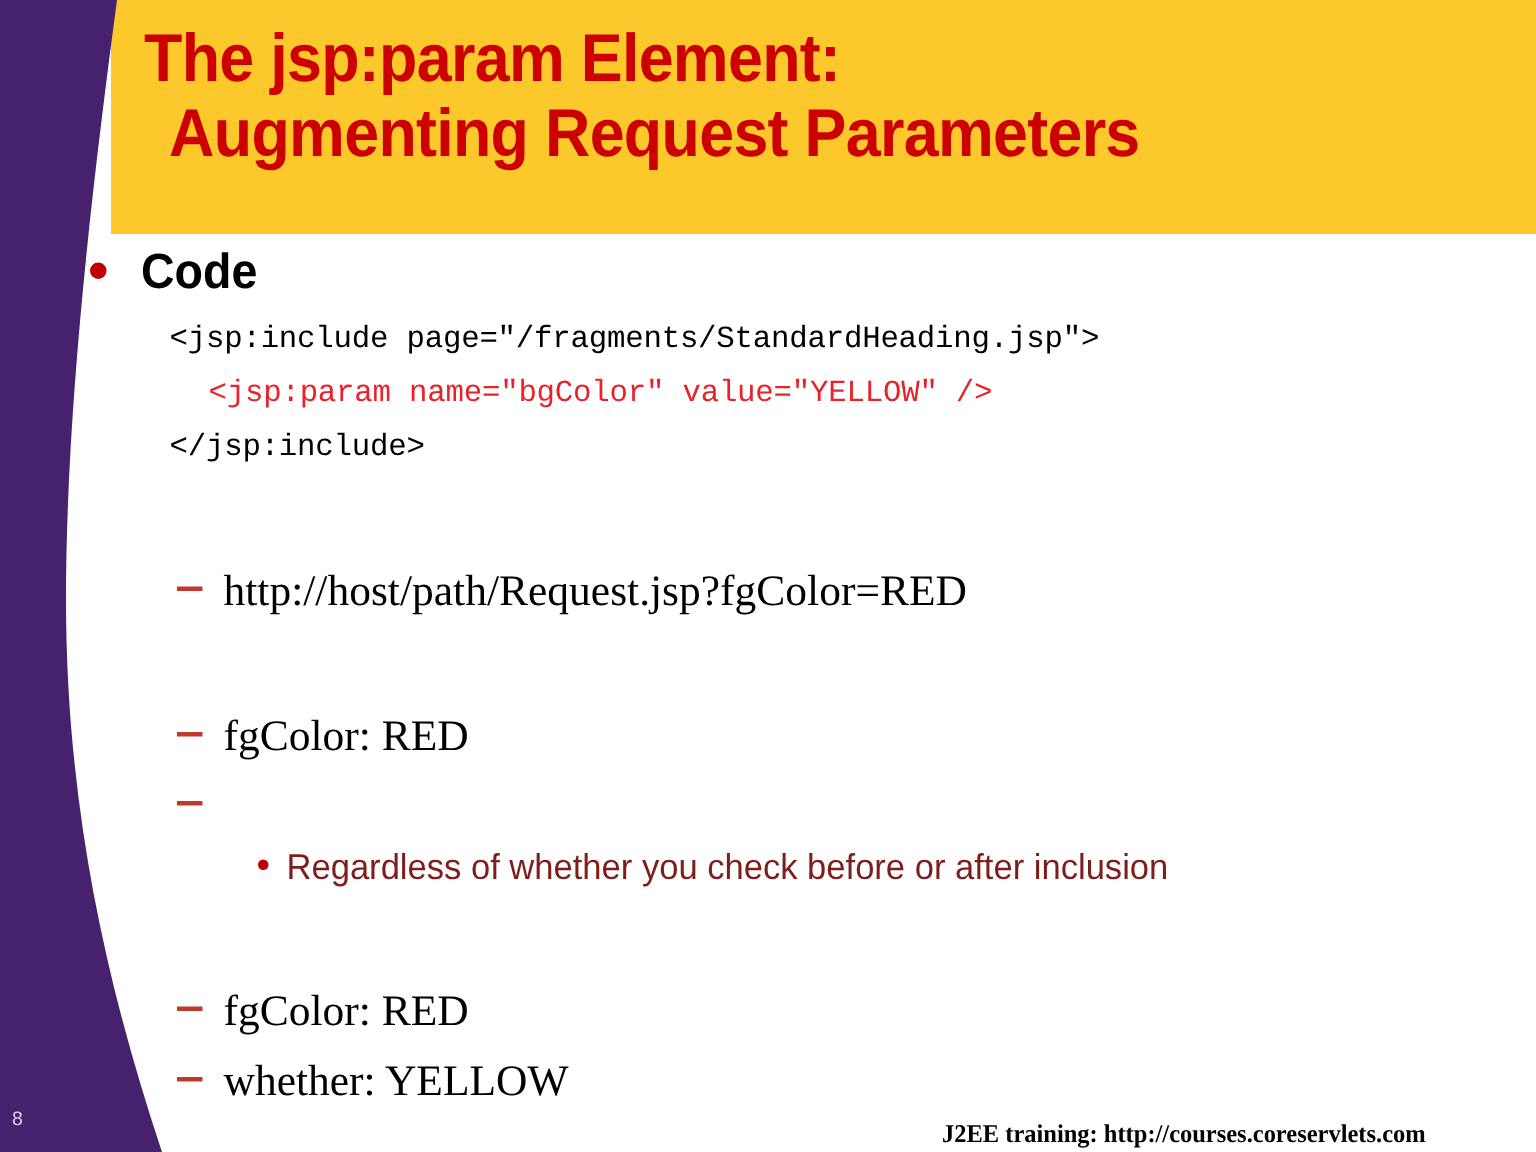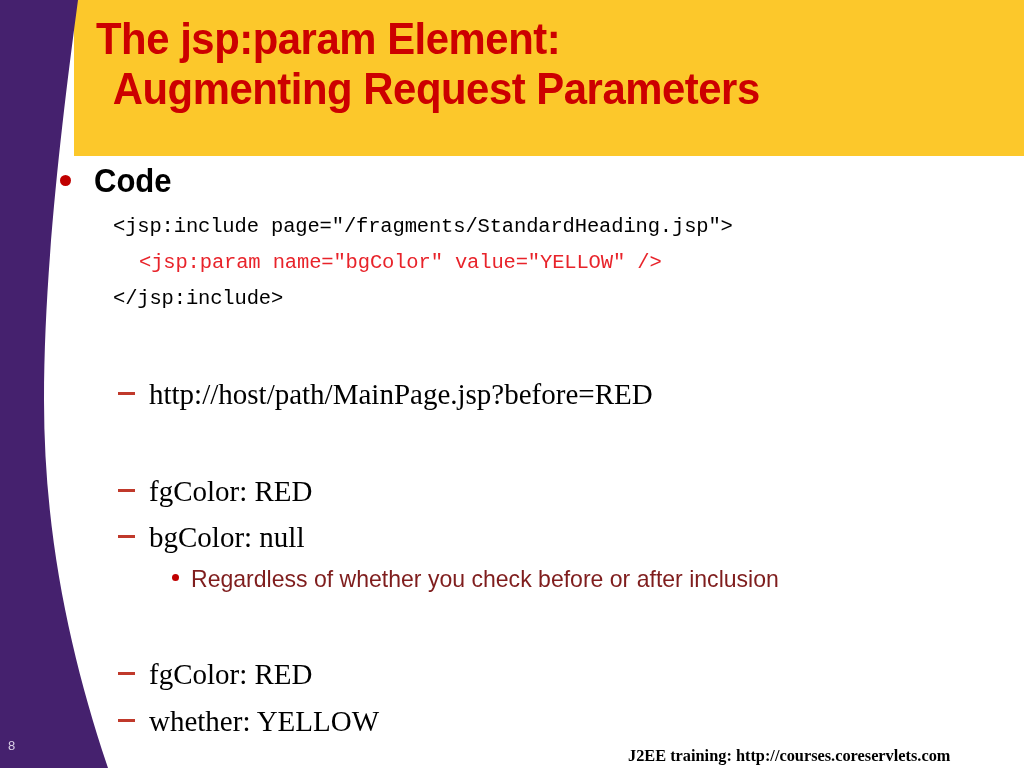--- a/index.html
+++ b/index.html
@@ -197,28 +197,28 @@
 
     <div class="row lvl1" style="top:8px">
       <span class="dot"></span><span class="txt">Code</span>
     </div>
 
     <div class="row code" style="top:60px">&lt;jsp:include page="/fragments/StandardHeading.jsp"&gt;</div>
     <div class="row code red" style="top:96px">&lt;jsp:param name="bgColor" value="YELLOW" /&gt;</div>
     <div class="row code" style="top:132px">&lt;/jsp:include&gt;</div>
 
     <div class="row lvl2" style="top:223px">
-      <span class="dash"></span><span>http://host/path/MainPage.jsp?before=RED</span>
+      <span class="dash"></span><span>http://host/path/Request.jsp?fgColor=RED</span>
     </div>
 
     <div class="row lvl2" style="top:320px">
       <span class="dash"></span><span>fgColor: RED</span>
     </div>
     <div class="row lvl2" style="top:366px">
-      <span class="dash"></span><span>bgColor: null</span>
+      <span class="dash"></span>
     </div>
     <div class="row lvl3" style="top:410px">
       <span class="dot"></span><span class="txt">Regardless of whether you check before or after inclusion</span>
     </div>
 
     <div class="row lvl2" style="top:503px">
       <span class="dash"></span><span>fgColor: RED</span>
     </div>
     <div class="row lvl2" style="top:550px">
       <span class="dash"></span><span>whether: YELLOW</span>

